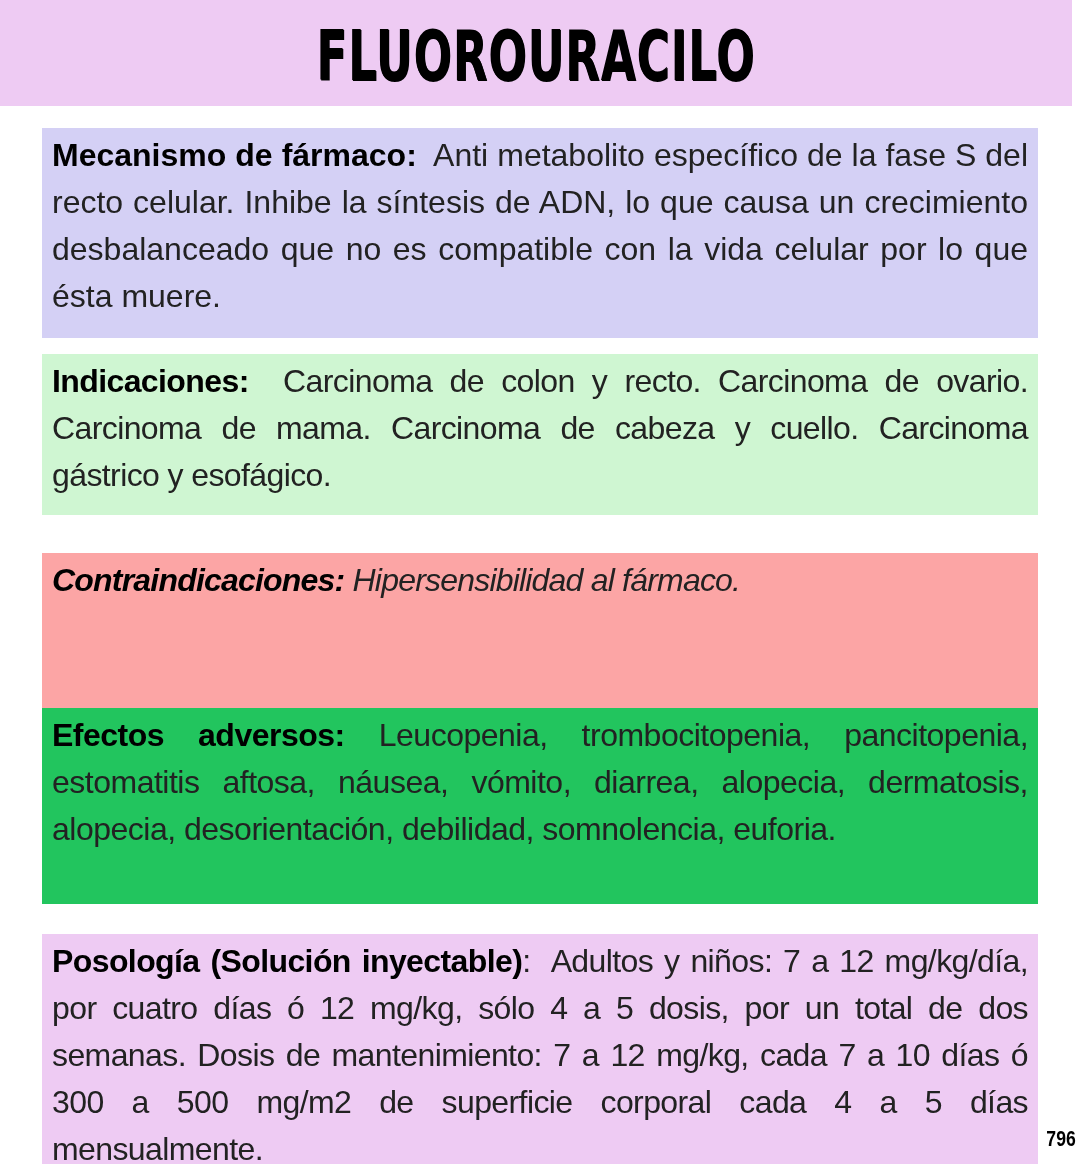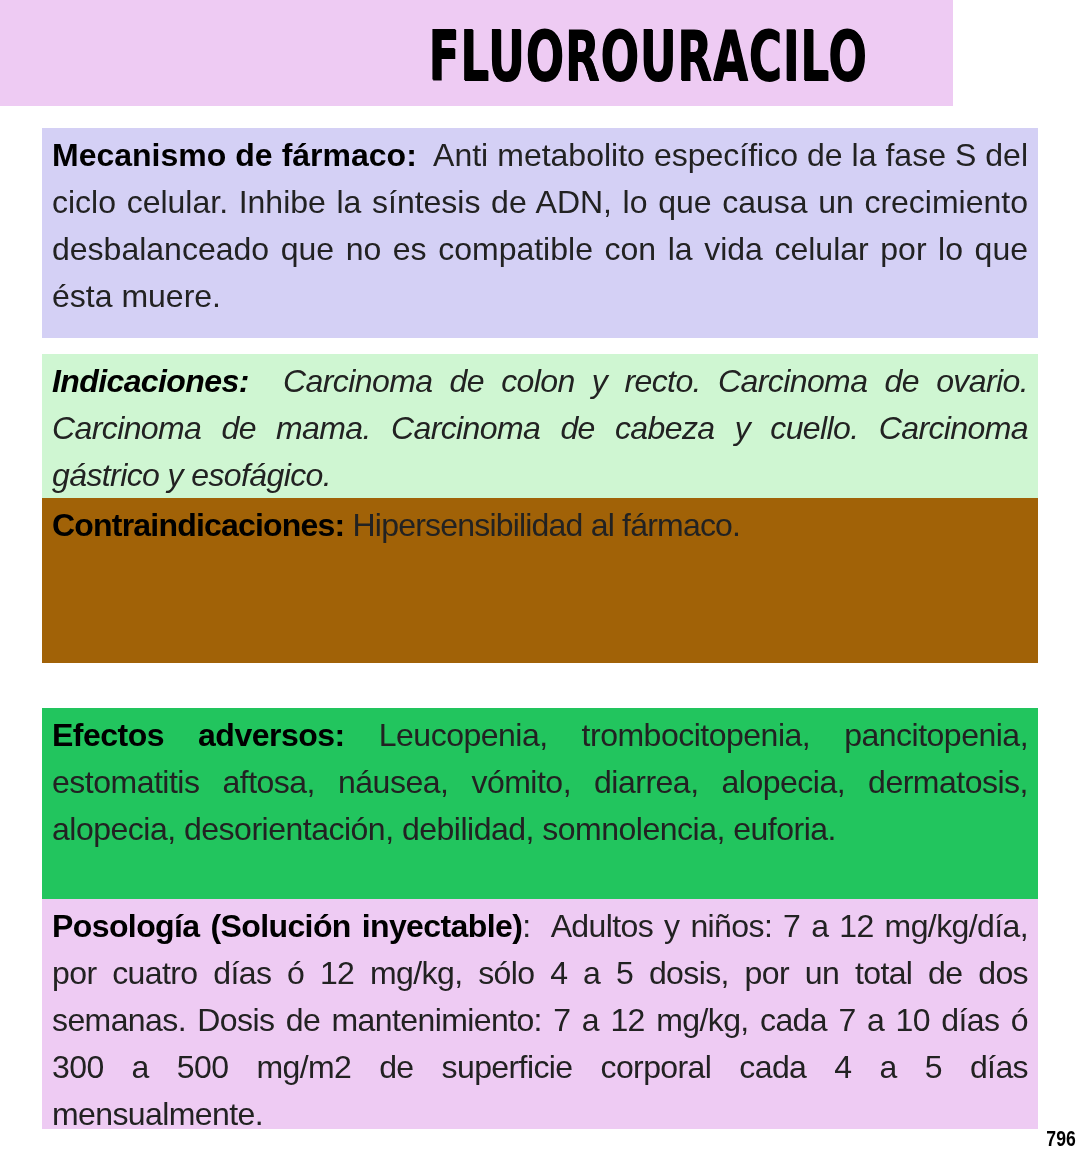--- a/index.html
+++ b/index.html
@@ -11,26 +11,26 @@
       width: 1080px;
       height: 1164px;
       position: relative;
       overflow: hidden;
       font-family: "Liberation Sans", sans-serif;
       color: #1a1a1a;
     }
     .header {
       position: absolute;
       left: 0; top: 0;
-      width: 953px;
+      width: 1072px;
       height: 106px;
       background: #EECBF3;
       display: flex;
       align-items: center;
-      justify-content: flex-end;
+      justify-content: center;
     }
     .title {
       font-family: "DejaVu Sans Condensed", "DejaVu Sans", sans-serif;
       font-weight: bold;
       font-size: 70px;
       letter-spacing: 1px;
       color: #000;
       transform: scaleX(0.72);
       margin-top: 6px;
       text-shadow: 1px 1px 0 #000;
@@ -44,45 +44,45 @@
       font-size: 32px;
       line-height: 47px;
       text-align: justify;
       color: #222;
     }
     .box .label {
       font-weight: bold;
       color: #000;
     }
     #box-mecanismo { top: 128px; height: 210px; background: #D4D0F5; }
-    #box-indicaciones { top: 354px; height: 161px; background: #CFF6D2; letter-spacing: -0.6px; font-style: italic; }
-    #box-contra { top: 498px; height: 165px; background: #a16207; letter-spacing: -0.8px; }
+    #box-indicaciones { top: 354px; height: 161px; background: #CFF6D2; letter-spacing: -0.6px; }
+    #box-contra { top: 553px; height: 165px; background: #fca5a5; letter-spacing: -0.8px; font-style: italic; }
     #box-efectos { top: 708px; height: 196px; background: #22c55e; letter-spacing: -0.5px; }
-    #box-posologia { top: 899px; height: 230px; background: #EECBF3; letter-spacing: -0.6px; }
+    #box-posologia { top: 934px; height: 230px; background: #EECBF3; letter-spacing: -0.6px; }
     .page-number {
       position: absolute;
       right: 4px;
       top: 1126px;
       font-size: 22px;
       font-weight: bold;
       color: #000;
       transform: scaleX(0.8);
       transform-origin: right;
     }
   </style>
 </head>
 <body>
 
 <div class="header">
   <div class="title">FLUOROURACILO</div>
 </div>
 
 <div class="box" id="box-mecanismo">
   <span class="label">Mecanismo de fármaco:</span>&nbsp;
-  <span>Anti metabolito específico de la fase S del ciclo celular. Inhibe la síntesis de ADN, lo que causa un crecimiento desbalanceado que no es compatible con la vida celular por lo que ésta muere.</span>
+  <span>Anti metabolito específico de la fase S del recto celular. Inhibe la síntesis de ADN, lo que causa un crecimiento desbalanceado que no es compatible con la vida celular por lo que ésta muere.</span>
 </div>
 
 <div class="box" id="box-indicaciones">
   <span class="label">Indicaciones:</span>&nbsp;
   <span>Carcinoma de colon y recto. Carcinoma de ovario. Carcinoma de mama. Carcinoma de cabeza y cuello. Carcinoma gástrico y esofágico.</span>
 </div>
 
 <div class="box" id="box-contra">
   <span class="label">Contraindicaciones:</span>
   <span>Hipersensibilidad al fármaco.</span>

